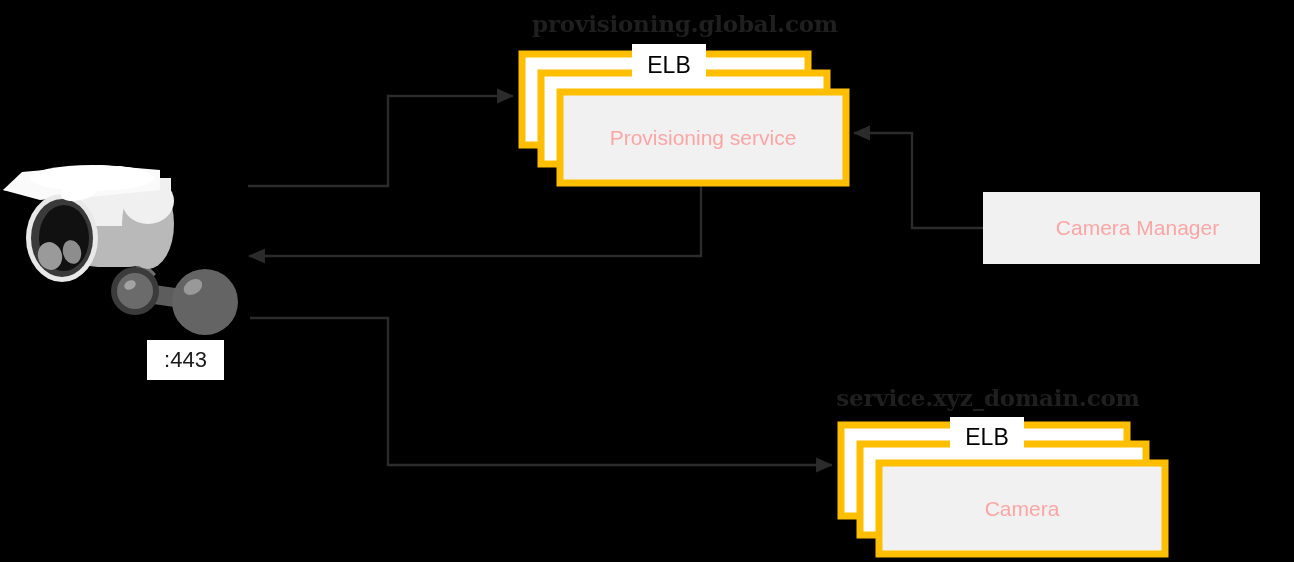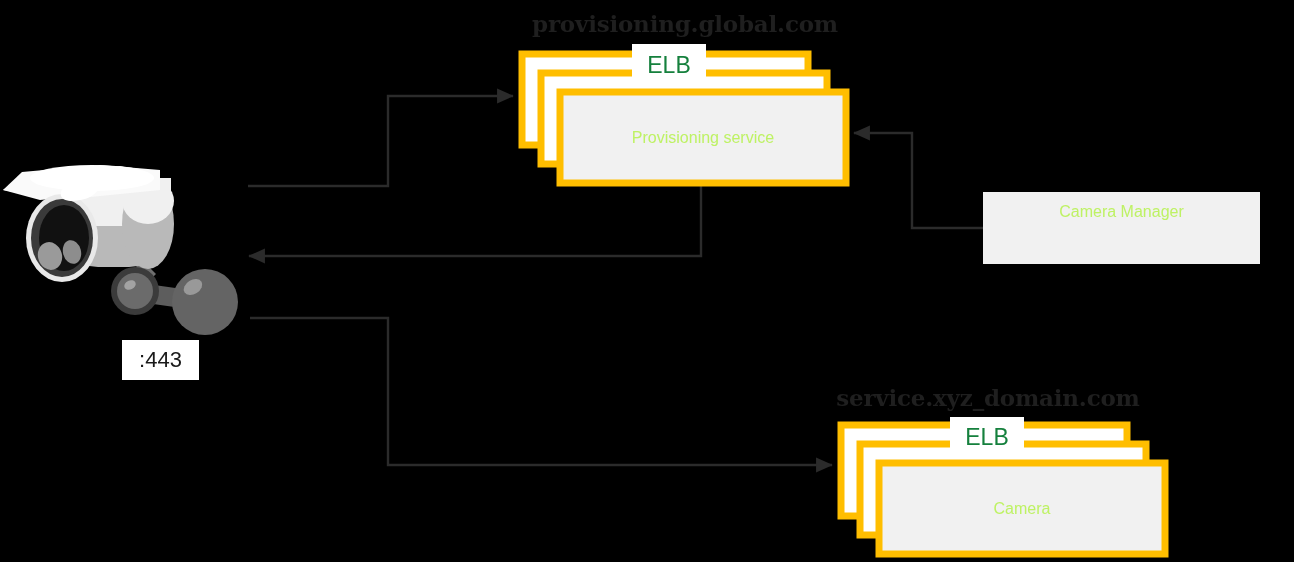--- a/index.html
+++ b/index.html
@@ -33,30 +33,31 @@
   .domain-label {
     font-family: "DejaVu Serif", serif;
     font-weight: bold;
     font-size: 23px;
     color: #1f1f1f;
     letter-spacing: -0.2px;
   }
   .white-chip {
     background: #ffffff;
     font-size: 23px;
-    color: #15803d;
+    color: #000000;
   }
   .node-text {
-    font-size: 16px;
-    color: #bef264;
+    font-size: 21px;
+    color: #fca5a5;
   }
   .port-chip {
     background: #ffffff;
     font-size: 22px;
     color: #1a1a1a;
+    margin-left: 25px;
   }
 </style>
 </head>
 <body>
 
 <div id="canvas">
 
   <svg id="vec" viewBox="0 0 1294 562">
     <defs>
       <marker id="arrow" viewBox="0 0 10 10" refX="9.5" refY="5" markerWidth="7" markerHeight="7" orient="auto-start-reverse">
@@ -128,17 +129,17 @@
   <div class="lbl white-chip" style="left:632px; top:44px; width:74px; height:42px;">ELB</div>
 
   <div class="lbl node-text" style="left:566px; top:112px; width:274px; height:52px;">Provisioning  service</div>
 
   <div class="lbl domain-label" style="left:852px; top:382px; width:272px; height:30px;">service.xyz_domain.com</div>
 
   <div class="lbl white-chip" style="left:950px; top:417px; width:74px; height:41px;">ELB</div>
 
   <div class="lbl node-text" style="left:885px; top:484px; width:274px; height:50px;">Camera</div>
 
-  <div class="lbl node-text" style="left:983px; top:176px; width:277px; height:72px;">Camera Manager</div>
+  <div class="lbl node-text" style="left:983px; top:192px; width:277px; height:72px;padding-left:16px;">Camera Manager</div>
 
   <div class="lbl port-chip" style="left:122px; top:340px; width:77px; height:40px;">:443</div>
 
 </div>
 
 </body></html>

